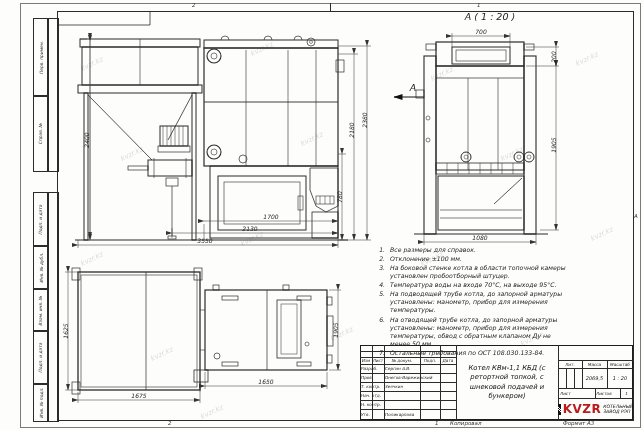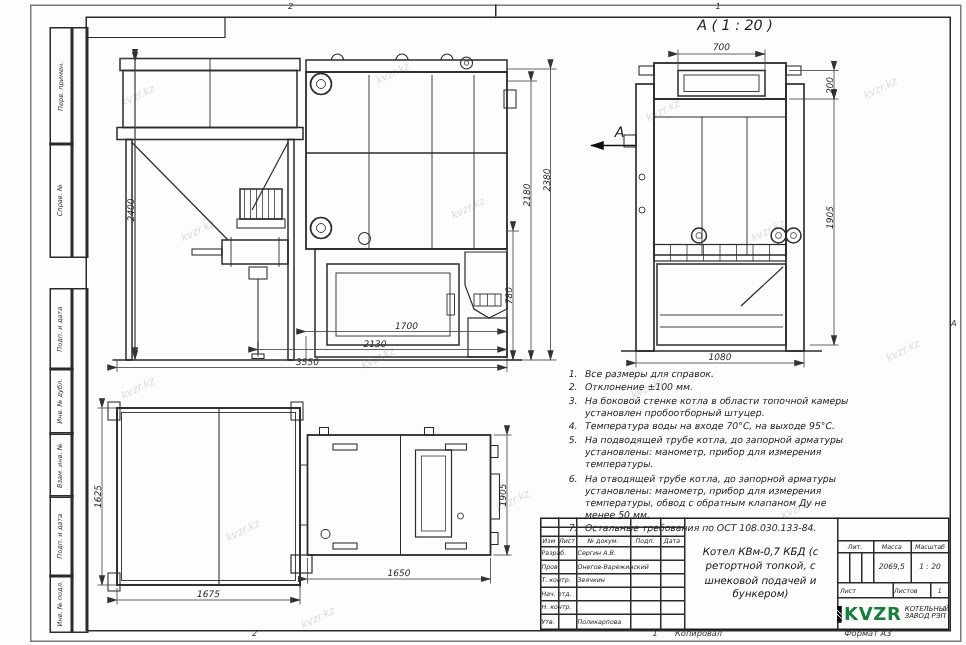--- a/index.html
+++ b/index.html
@@ -14,21 +14,21 @@
   .stampbox{border:0.8px solid #2b2b2b;display:flex;align-items:center;justify-content:center;overflow:hidden;}
   .stampbox span{transform:rotate(-90deg);white-space:nowrap;font-size:4.4px;font-style:italic;color:#333;}
   .wm{position:absolute;font-size:7px;font-style:italic;color:rgba(150,150,150,0.33);
       transform:rotate(-26deg);pointer-events:none;white-space:nowrap;}
   .notes{font-size:6.2px;font-style:italic;line-height:1.3;color:#1d1d1d;}
   .notes ol{margin:0;padding-left:13px;}
   .notes li{margin:0 0 1px 0;padding-left:3px;}
   .tb-text{font-size:4.2px;font-style:italic;color:#1d1d1d;white-space:nowrap;overflow:hidden;}
   .tb-cell{position:absolute;display:flex;align-items:center;justify-content:center;}
   .title-main{font-size:6.8px;font-style:italic;text-align:center;line-height:1.35;color:#111;}
-  .logo-kvzr{font-weight:bold;font-size:12px;letter-spacing:0.5px;color:#15803d;font-style:normal;}
+  .logo-kvzr{font-weight:bold;font-size:12px;letter-spacing:0.5px;color:#b91c1c;font-style:normal;}
   .logo-sub{font-size:4.6px;font-style:italic;line-height:1.15;color:#111;text-align:left;}
   .logo-mark{width:11px;height:11px;background:#111;
      background-image:linear-gradient(45deg,#111 40%,#fff 40%,#fff 45%,#111 45%,#111 55%,#fff 55%,#fff 60%,#111 60%);}
   svg text{font-family:"DejaVu Sans",sans-serif;font-style:italic;fill:#1d1d1d;}
   .dimtxt{font-size:6px;}
   .sectxt{font-size:9.5px;}
 </style>
 </head>
 <body>
 
@@ -328,21 +328,21 @@
   <div class="tb-cell tb-text" style="left:361px;top:382px;width:23px;height:9px;justify-content:flex-start;">Т. контр.</div>
   <div class="tb-cell tb-text" style="left:385px;top:382px;width:46px;height:9px;justify-content:flex-start;">Зеячкин</div>
   <div class="tb-cell tb-text" style="left:361px;top:391px;width:23px;height:9px;justify-content:flex-start;">Нач. отд.</div>
   <div class="tb-cell tb-text" style="left:385px;top:391px;width:46px;height:9px;justify-content:flex-start;"></div>
   <div class="tb-cell tb-text" style="left:361px;top:400px;width:23px;height:9px;justify-content:flex-start;">Н. контр.</div>
   <div class="tb-cell tb-text" style="left:385px;top:400px;width:46px;height:9px;justify-content:flex-start;"></div>
   <div class="tb-cell tb-text" style="left:361px;top:409px;width:23px;height:11px;justify-content:flex-start;">Утв.</div>
   <div class="tb-cell tb-text" style="left:385px;top:409px;width:46px;height:11px;justify-content:flex-start;">Поликарпова</div>
 
   <div class="tb-cell" style="left:456px;top:345px;width:102px;height:75px;padding:2px 4px;box-sizing:border-box;">
-    <div class="title-main">Котел КВм-0,7 КБД (с ретортной топкой, с шнековой подачей и бункером)</div>
+    <div class="title-main">Котел КВм-1,1 КБД (с ретортной топкой, с шнековой подачей и бункером)</div>
   </div>
 
   <div class="abs hl" style="left:558px;top:360px;width:75px;"></div>
   <div class="abs hl" style="left:558px;top:368px;width:75px;"></div>
   <div class="abs hl" style="left:558px;top:388px;width:75px;"></div>
   <div class="abs hl" style="left:558px;top:398px;width:75px;"></div>
   <div class="abs vl" style="left:582px;top:360px;height:28px;"></div>
   <div class="abs vl" style="left:607px;top:360px;height:28px;"></div>
   <div class="abs vl" style="left:566px;top:368px;height:20px;"></div>
   <div class="abs vl" style="left:574px;top:368px;height:20px;"></div>

